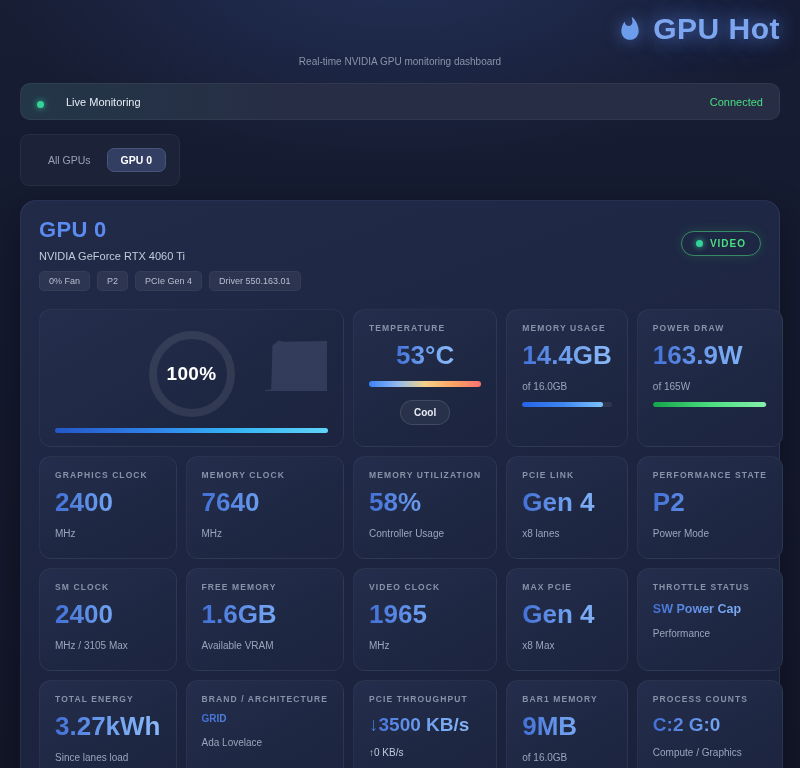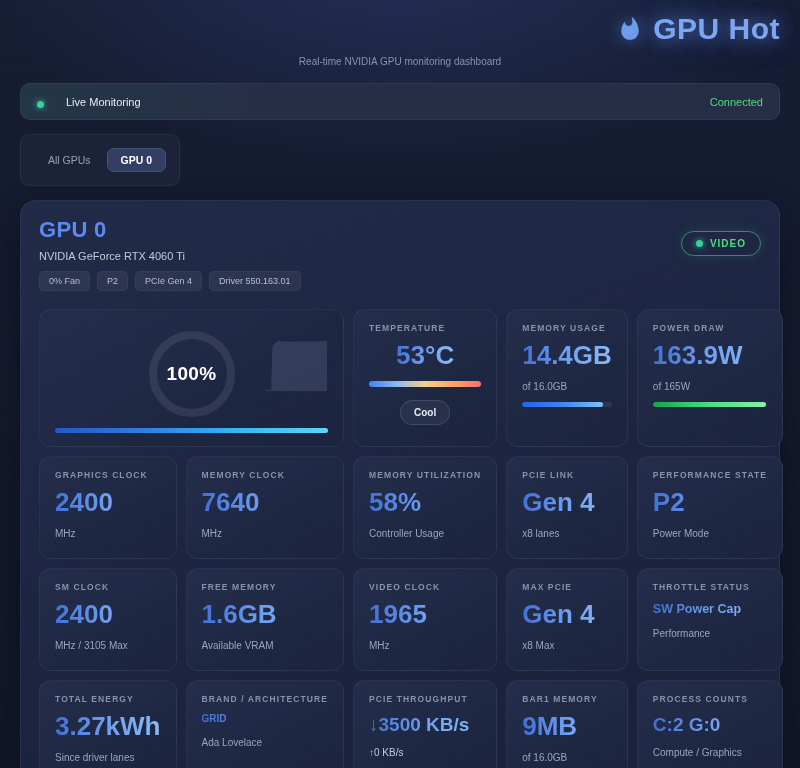--- a/index.html
+++ b/index.html
@@ -280,21 +280,21 @@
 
       <div class="card">
         <div class="clabel">THROTTLE STATUS</div>
         <div class="cvalue tiny">SW Power Cap</div>
         <div class="csub">Performance</div>
       </div>
 
       <div class="card">
         <div class="clabel">TOTAL ENERGY</div>
         <div class="cvalue">3.27kWh</div>
-        <div class="csub">Since driver lanes</div>
+        <div class="csub">Since lanes load</div>
       </div>
 
       <div class="card">
         <div class="clabel">BRAND / ARCHITECTURE</div>
         <div class="cvalue small">GRID</div>
         <div class="csub">Ada Lovelace</div>
       </div>
 
       <div class="card">
         <div class="clabel">PCIE THROUGHPUT</div>

